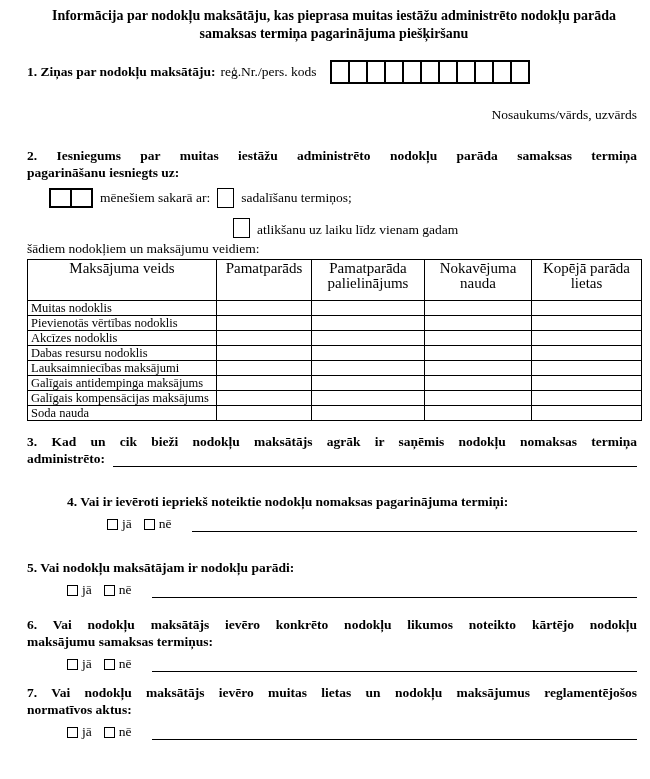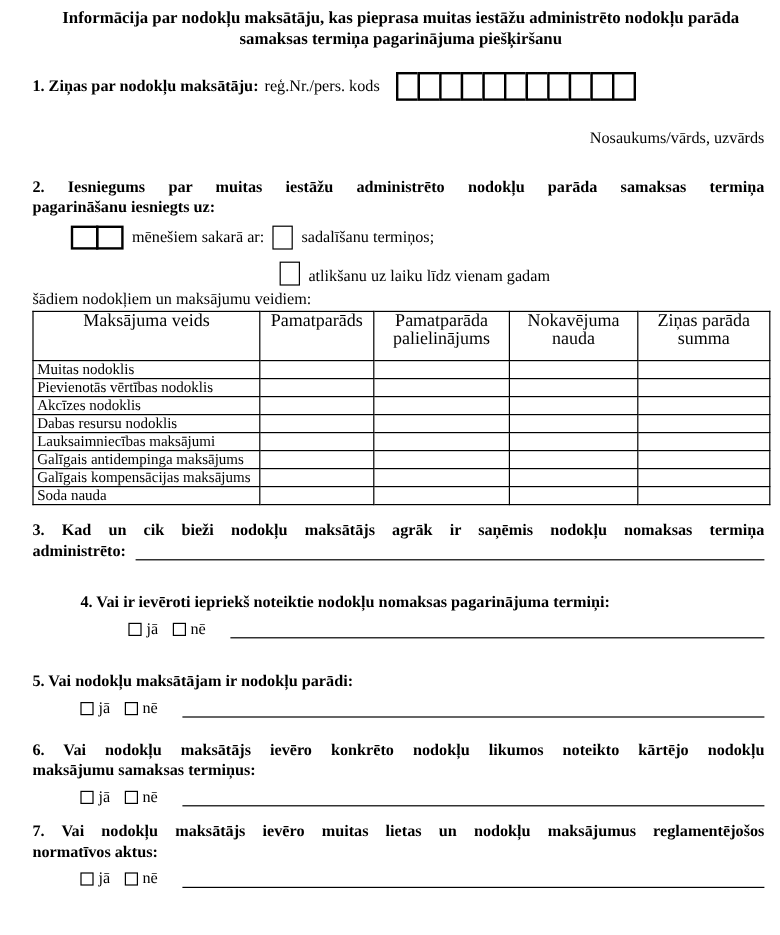--- a/index.html
+++ b/index.html
@@ -25,21 +25,21 @@
   .reg-cell:first-child { margin-left:0; }
 
   .name-row { display:flex; align-items:flex-end; margin-top:22px; height:20px;flex-direction:column; }
   .fill-line { flex:1; border-bottom:1px solid #000; margin-left:8px; height:17px; }
 
   
   .para { margin-top:20px; font-weight:bold; line-height:17px; }
   .jline { display:block; text-align:justify; text-align-last:justify; }
 
   
-  .opt-row1 { display:flex; align-items:center; margin-top:6px; margin-left:32px; height:22px; font-weight:normal; }
+  .opt-row1 { display:flex; align-items:center; margin-top:6px; margin-left:22px; height:22px; font-weight:normal; }
   .dbl-grid { display:flex; }
   .dbl-cell { width:23px; height:20px; border:2px solid #000; margin-left:-2px; }
   .dbl-cell:first-child { margin-left:0; }
   .opt-box { width:17px; height:20px; border:1.5px solid #000; }
   .opt-row1 .lbl { margin:0 7px; white-space:nowrap; }
   .opt-row2 { display:flex; align-items:flex-end; margin-top:7px; margin-left:206px; height:22px; font-weight:normal; }
   .opt-row2 .lbl { margin-left:7px; white-space:nowrap; }
   .table-intro { margin-top:3px; font-weight:normal; }
 
   
@@ -114,21 +114,21 @@
         <col style="width:113px">
         <col style="width:107px">
         <col style="width:110px">
     </colgroup>
     <thead>
       <tr>
           <th>Maksājuma veids</th>
           <th>Pamatparāds</th>
           <th>Pamatparāda palielinājums</th>
           <th>Nokavējuma nauda</th>
-          <th>Ziņas parāda summa</th>
+          <th>Kopējā parāda lietas</th>
         </tr>
     </thead>
     <tbody>
         <tr>
           <td>Muitas nodoklis</td>
           <td></td>
           <td></td>
           <td></td>
           <td></td>
         </tr>

